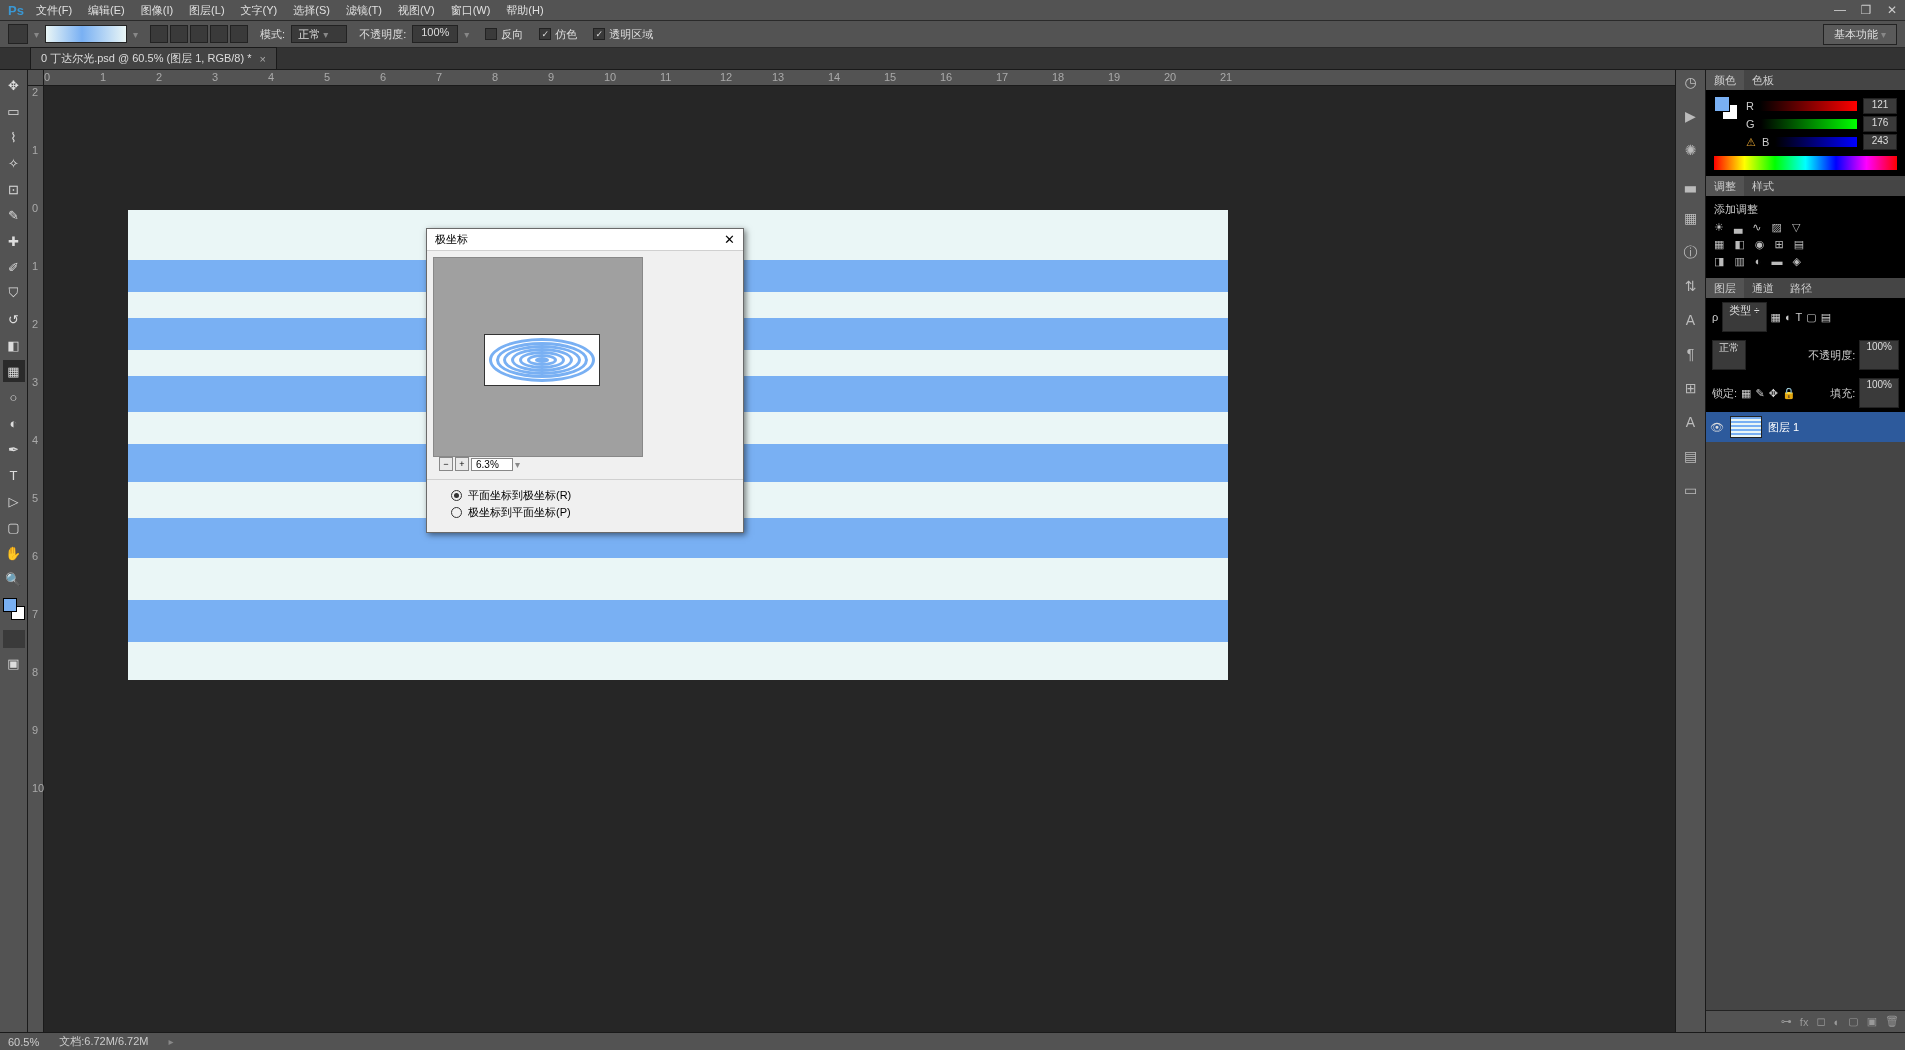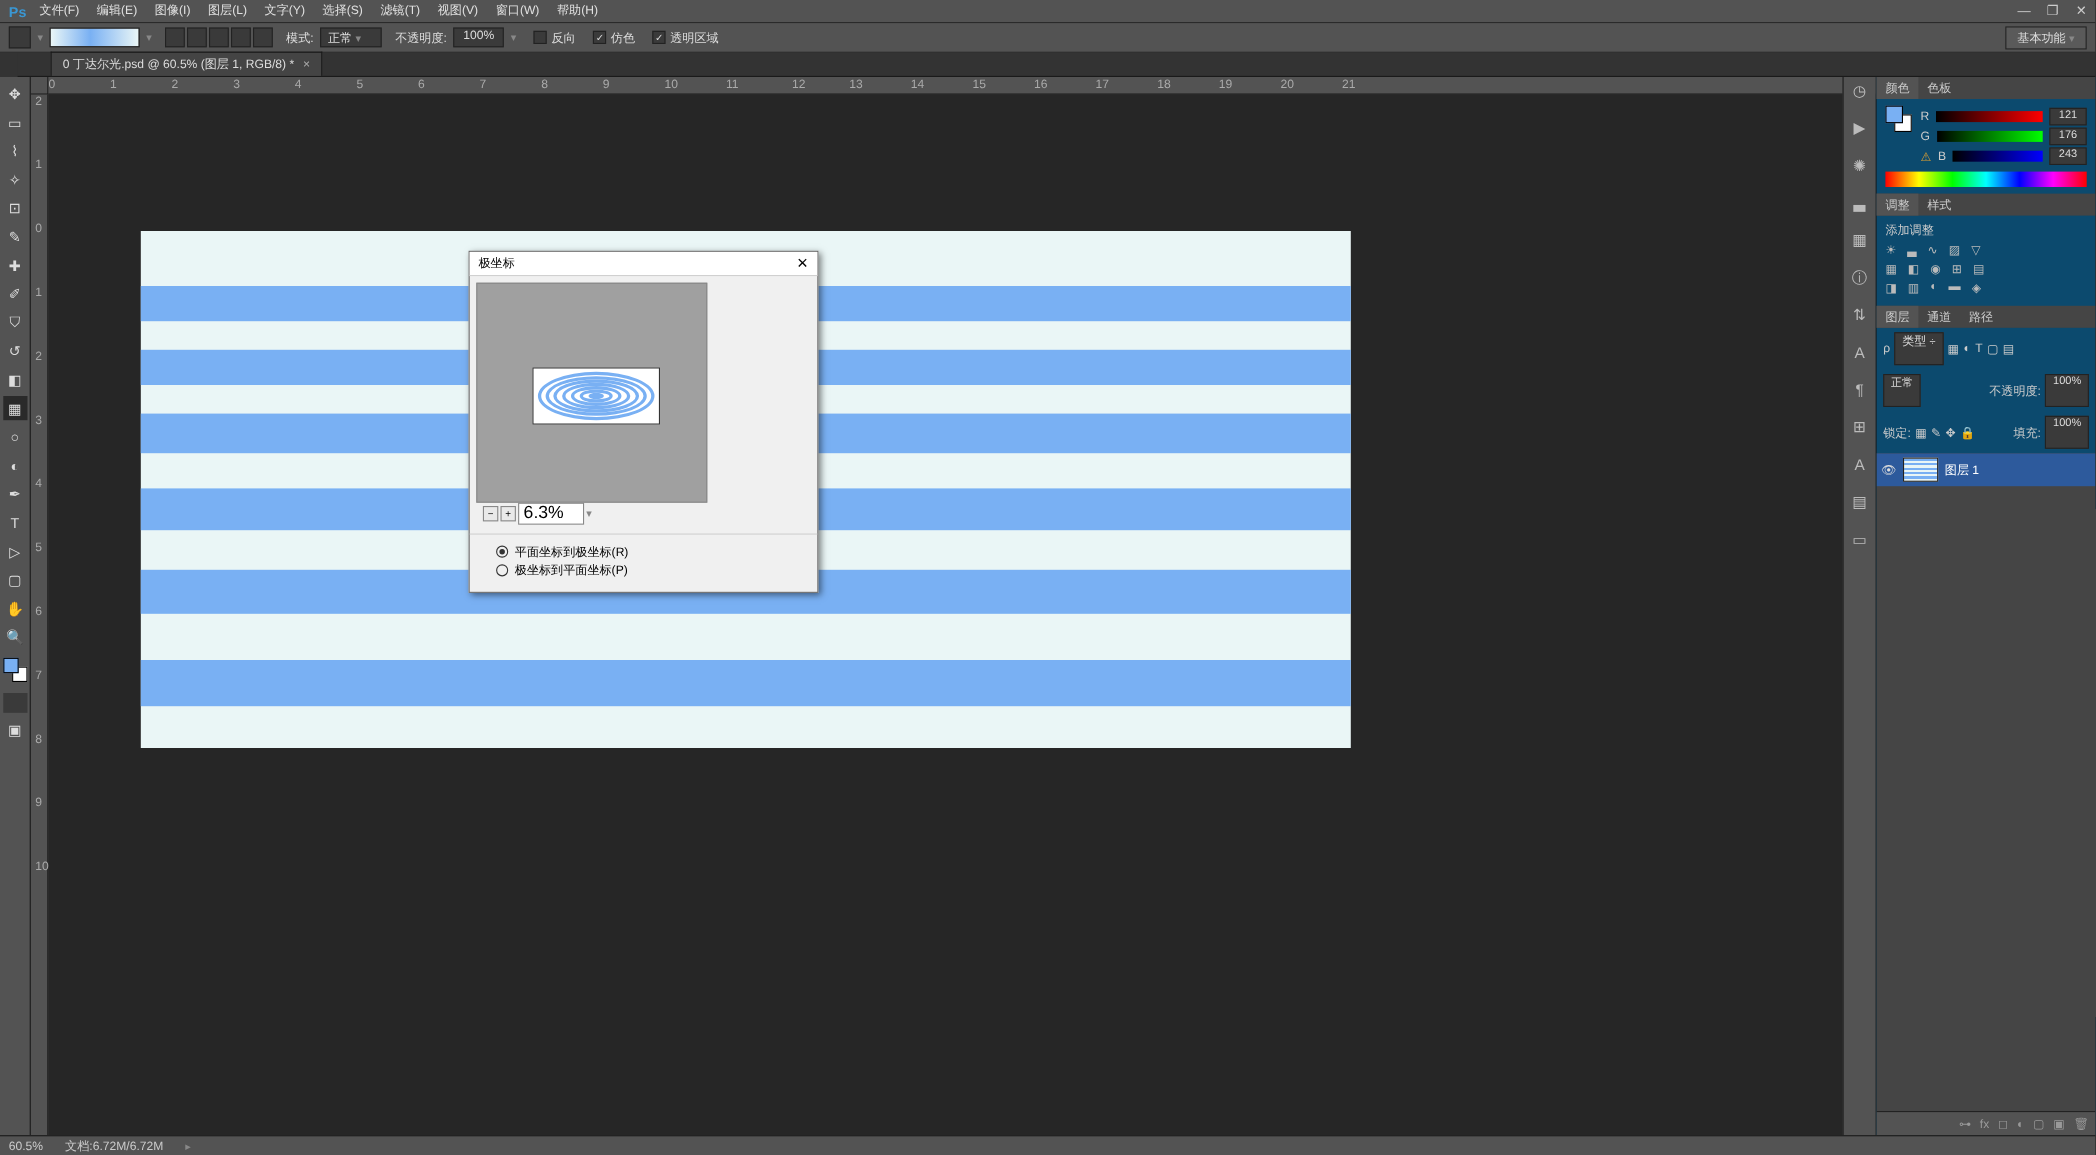--- a/index.html
+++ b/index.html
@@ -19,21 +19,21 @@
 .grad-type { display: flex; gap: 2px; margin-left: 6px; }
 .grad-type-btn { width: 18px; height: 18px; background: #3a3a3a; border: 1px solid #222; }
 .opt-label { color: #ddd; margin-left: 6px; }
 .opt-select { background: #3a3a3a; border: 1px solid #222; color: #ddd; padding: 1px 18px 1px 6px; height: 18px; }
 .opt-num { background: #3a3a3a; border: 1px solid #222; color: #ddd; width: 46px; height: 18px; padding: 0 4px; text-align: center; }
 .chk { display: flex; align-items: center; gap: 4px; margin-left: 10px; color: #ddd; }
 .chk-box { width: 12px; height: 12px; background: #3a3a3a; border: 1px solid #222; display: inline-flex; align-items: center; justify-content: center; font-size: 9px; color: #ddd; }
 .workspace-btn { margin-left: auto; margin-right: 8px; padding: 2px 10px; background: #5a5a5a; border: 1px solid #222; color: #ddd; }
 
 
-.doctab-bar { height: 22px; background: #333; border-bottom: 1px solid #1a1a1a; display: flex; align-items: flex-end; padding-left: 30px; margin-left: 16px; }
+.doctab-bar { height: 22px; background: #333; border-bottom: 1px solid #1a1a1a; display: flex; align-items: flex-end; padding-left: 30px; }
 .doctab { background: #444; color: #ddd; padding: 3px 10px; border: 1px solid #1a1a1a; border-bottom: none; display: flex; align-items: center; gap: 8px; font-size: 11px; }
 .doctab-close { color: #aaa; }
 
 
 .main { display: flex; height: calc(100% - 70px - 18px); }
 .toolbar { width: 28px; background: #535353; border-right: 1px solid #1a1a1a; display: flex; flex-direction: column; align-items: center; padding-top: 4px; gap: 4px; }
 .tool-btn { width: 22px; height: 22px; color: #ddd; display: flex; align-items: center; justify-content: center; font-size: 13px; }
 .tool-btn.active { background: #2a2a2a; }
 .fg-bg { width: 22px; height: 22px; position: relative; margin-top: 4px; }
 .fg-swatch { position: absolute; width: 14px; height: 14px; background: #79b0f3; border: 1px solid #000; top: 0; left: 0; }
@@ -56,28 +56,28 @@
 .dialog-close { margin-left: auto; font-size: 13px; }
 .dialog-body { display: flex; padding: 6px; gap: 6px; }
 .preview-box { width: 210px; height: 200px; background: #a0a0a0; position: relative; border: 1px solid #888; }
 .preview-inner { position: absolute; top: 76px; left: 50px; width: 116px; height: 52px; background: #fff; border: 1px solid #333; overflow: hidden; }
 .ellipse { position: absolute; border: 3px solid #79b0f3; border-radius: 50%; top: 50%; left: 50%; transform: translate(-50%, -50%); }
 .dlg-btns { display: flex; flex-direction: column; gap: 4px; }
 .dlg-btn { width: 78px; height: 22px; border: 1px solid #707070; background: #e9e9e9; text-align: center; line-height: 20px; }
 .dlg-btn.primary { border: 2px solid #0078d7; }
 .zoom-row { display: flex; align-items: center; gap: 2px; margin: 0 6px 2px 6px; }
 .zoom-btn { width: 14px; height: 14px; border: 1px solid #888; background: #e9e9e9; font-size: 9px; text-align: center; line-height: 12px; }
-.zoom-val { width: 60px; border: 1px solid #888; background: #fff; font-size: 16px; padding: 0 4px; }
+.zoom-val { width: 42px; border: 1px solid #888; background: #fff; font-size: 10px; padding: 0 4px; }
 .radios { padding: 6px 10px 10px 24px; border-top: 1px solid #d0d0d0; }
 .radio-row { display: flex; align-items: center; gap: 6px; margin: 2px 0; }
 .radio { width: 11px; height: 11px; border: 1px solid #333; border-radius: 50%; display: inline-flex; align-items: center; justify-content: center; }
 .radio.sel::after { content: ''; width: 5px; height: 5px; background: #333; border-radius: 50%; }
 
 
-.right-dock { width: 200px; background: #0c4a6e; border-left: 1px solid #1a1a1a; display: flex; flex-direction: column; }
+.right-dock { width: 200px; background: #000000; border-left: 1px solid #1a1a1a; display: flex; flex-direction: column; }
 .dock-icons { position: absolute; right: 200px; top: 70px; width: 30px; background: #535353; border-left: 1px solid #1a1a1a; height: calc(100% - 88px); display: flex; flex-direction: column; align-items: center; padding-top: 4px; gap: 14px; }
 .dock-icon { width: 20px; height: 20px; color: #bbb; font-size: 14px; text-align: center; }
 .panel-tabs { display: flex; background: #454545; height: 20px; }
 .ptab { padding: 3px 8px; color: #ccc; font-size: 11px; }
 .ptab.active { background: #535353; }
 .color-panel { padding: 6px 8px; }
 .color-row { display: flex; align-items: center; gap: 6px; margin: 2px 0; }
 .fg-bg-big { width: 24px; height: 24px; position: relative; }
 .fg-bg-big .f { position: absolute; width: 16px; height: 16px; background: #79b0f3; border: 1px solid #000; top: 0; left: 0; }
 .fg-bg-big .b { position: absolute; width: 16px; height: 16px; background: #fff; border: 1px solid #000; bottom: 0; right: 0; }

